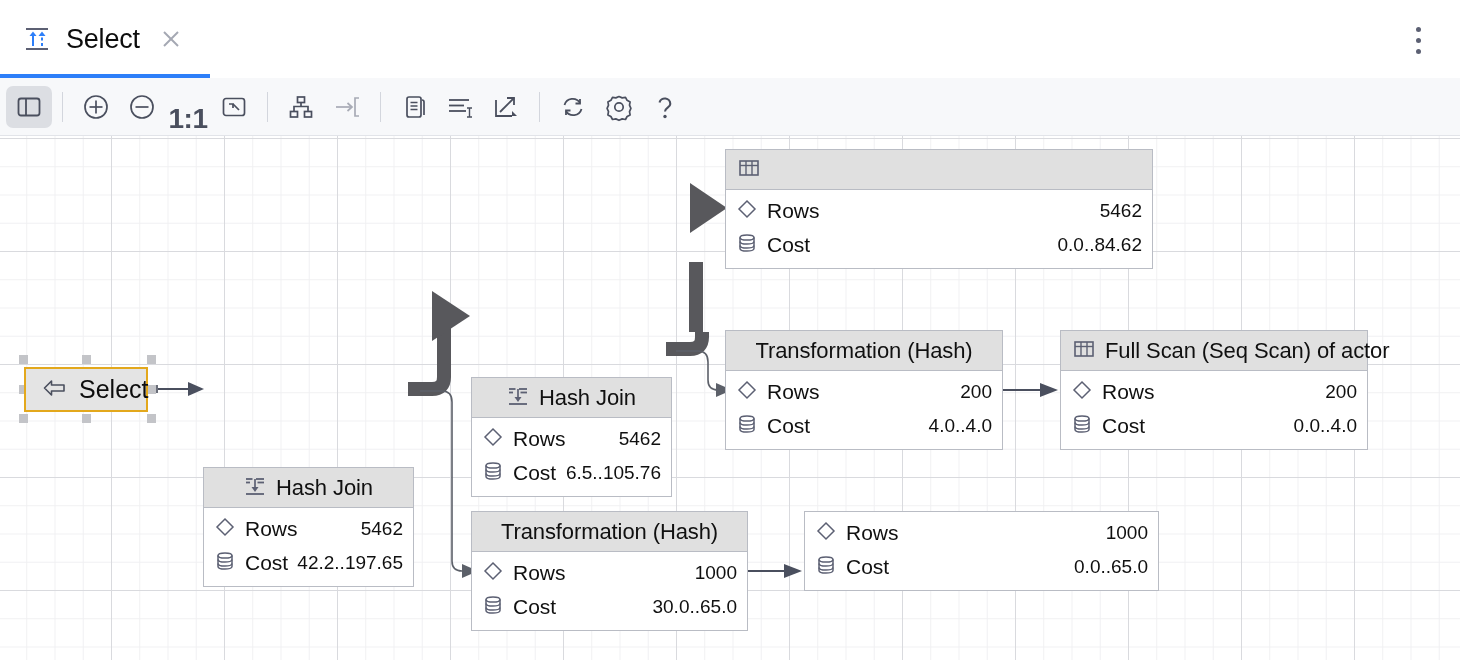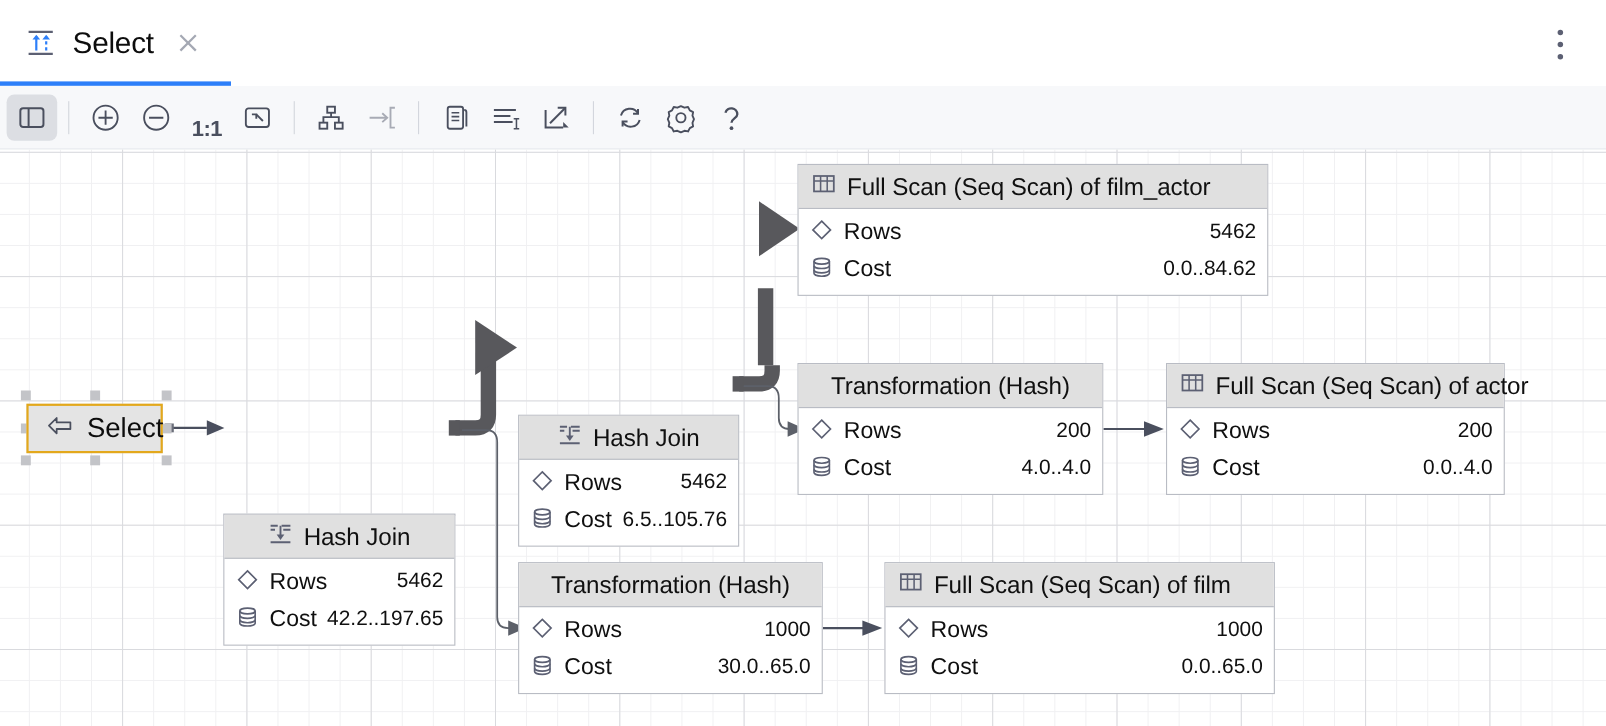--- a/index.html
+++ b/index.html
@@ -80,21 +80,21 @@
   .tbtn {
     width: 46px; height: 42px;
     display: flex; align-items: center; justify-content: center;
     border-radius: 7px;
     cursor: pointer;
     flex: none;
   }
   .tbtn.selected { background: #dcdee3; }
   .tbtn svg { display: block; }
   .tbtn-label {
-    font-size: 20px;
+    font-size: 28px;
     font-weight: bold;
     color: #4a4f5e;
     letter-spacing: -0.5px;
     margin-top: 24px;
   }
   .tsep {
     width: 1px; height: 30px;
     background: #d3d6dd;
     margin: 0 10px;
     flex: none;
@@ -502,21 +502,20 @@
   <div class="node" style="left:725px; top:13px; width:428px;">
     <div class="node-header" style="justify-content:flex-start;">
       <span class="hdr-icon">
         <svg width="22" height="20" viewBox="0 0 22 20">
           <rect x="2" y="3" width="18" height="14" fill="none" stroke="#5c6073" stroke-width="1.6"></rect>
           <line x1="2" y1="7.5" x2="20" y2="7.5" stroke="#5c6073" stroke-width="1.4"></line>
           <line x1="8" y1="3" x2="8" y2="17" stroke="#5c6073" stroke-width="1.4"></line>
           <line x1="14" y1="3" x2="14" y2="17" stroke="#5c6073" stroke-width="1.4"></line>
         </svg>
       </span>
-      <span class="hdr-text">Full Scan (Seq Scan) of film_actor</span>
     </div>
     <div class="node-body">
       <div class="prop">
         <span class="p-icon">
           <svg width="22" height="22" viewBox="0 0 22 22">
               <path d="M11 3 L19 11 L11 19 L3 11 Z" fill="none" stroke="#5c6073" stroke-width="1.5"></path>
             </svg>
         </span>
         <span class="p-key">Rows</span>
         <span class="p-val">5462</span>
@@ -625,31 +624,20 @@
             <path d="M4 13.5 v3 a7 2.6 0 0 0 14 0 v-3" fill="none" stroke="#5c6073" stroke-width="1.5"></path>
           </svg>
         </span>
         <span class="p-key">Cost</span>
         <span class="p-val">30.0..65.0</span>
       </div>
     </div>
   </div>
 
   <div class="node" style="left:804px; top:375px; width:355px;">
-    <div class="node-header" style="justify-content:flex-start;">
-      <span class="hdr-icon">
-        <svg width="22" height="20" viewBox="0 0 22 20">
-          <rect x="2" y="3" width="18" height="14" fill="none" stroke="#5c6073" stroke-width="1.6"></rect>
-          <line x1="2" y1="7.5" x2="20" y2="7.5" stroke="#5c6073" stroke-width="1.4"></line>
-          <line x1="8" y1="3" x2="8" y2="17" stroke="#5c6073" stroke-width="1.4"></line>
-          <line x1="14" y1="3" x2="14" y2="17" stroke="#5c6073" stroke-width="1.4"></line>
-        </svg>
-      </span>
-      <span class="hdr-text">Full Scan (Seq Scan) of film</span>
-    </div>
     <div class="node-body">
       <div class="prop">
         <span class="p-icon">
           <svg width="22" height="22" viewBox="0 0 22 22">
               <path d="M11 3 L19 11 L11 19 L3 11 Z" fill="none" stroke="#5c6073" stroke-width="1.5"></path>
             </svg>
         </span>
         <span class="p-key">Rows</span>
         <span class="p-val">1000</span>
       </div>

